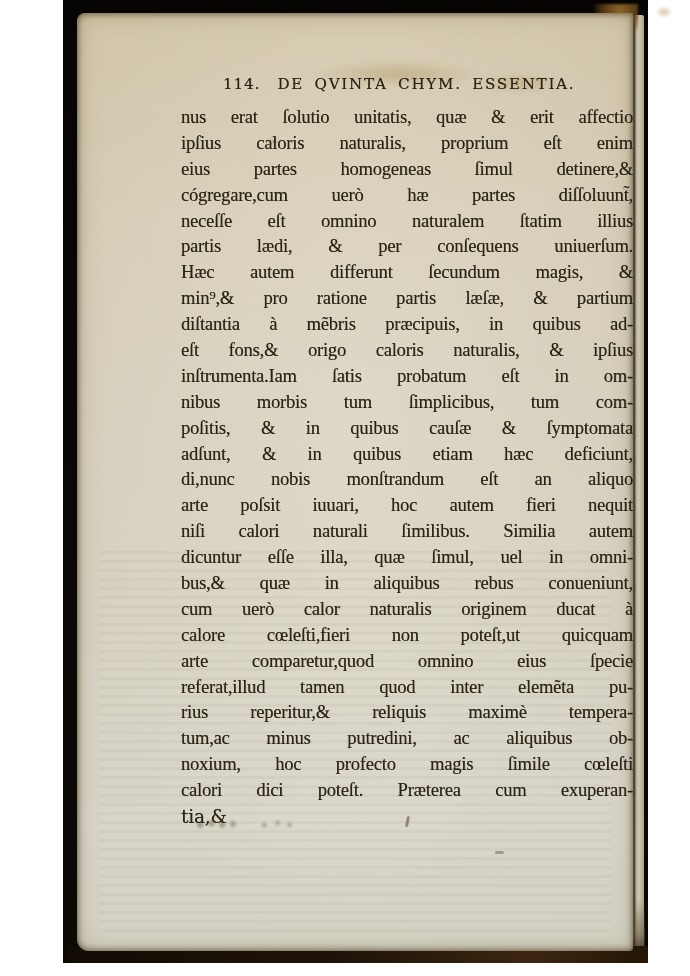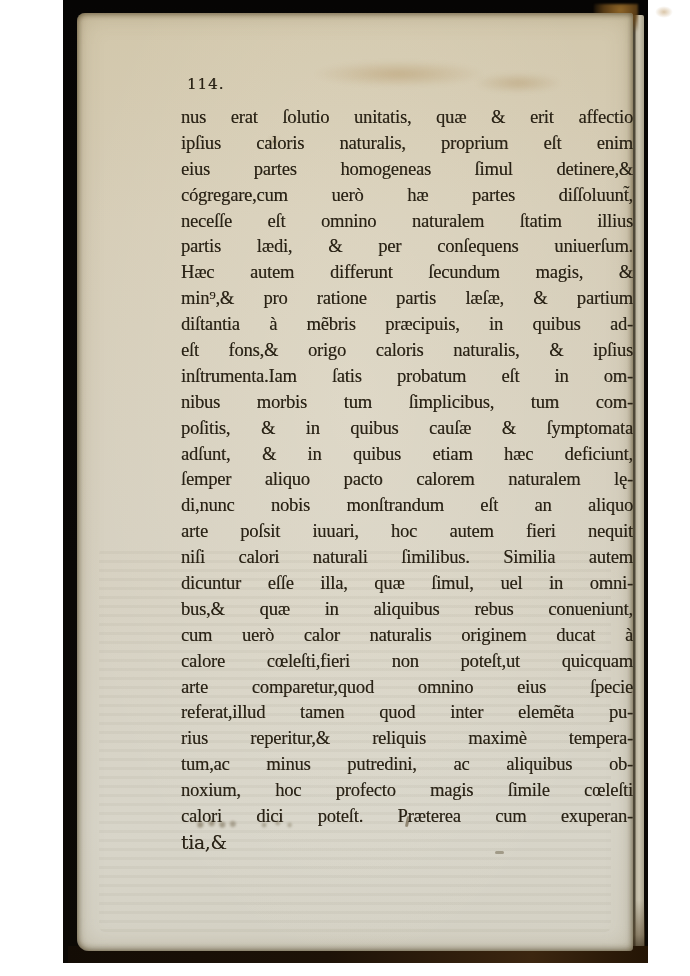--- a/index.html
+++ b/index.html
@@ -93,20 +93,21 @@
   .textblock{
     position:absolute;left:104px;top:62px;width:452px;
     color:#292215;
   }
   .header{
     display:flex;align-items:baseline;gap:17px;
     padding-left:6px;height:24px;
     font-size:15px;letter-spacing:1.8px;word-spacing:4px;
     text-shadow:.3px .3px .6px rgba(41,34,21,.55);
     white-space:nowrap;
+    margin-left:36px;
   }
   .header .pagenum{letter-spacing:1px;}
   .body{margin-top:6px;}
   .line{
     height:25.9px;overflow:hidden;
     font-size:18.5px;letter-spacing:-.2px;line-height:25.9px;
     text-align:justify;text-align-last:justify;
     text-shadow:.3px .3px .6px rgba(41,34,21,.5);
     font-family:Liberation Serif, serif;
   }
@@ -134,37 +135,37 @@
   <div class="show-through"></div>
   <div class="speck p1"></div>
   <div class="speck p2"></div>
   <div class="speck p3"></div>
   <div class="ink-bleed"></div>
   <div class="dots-smudge"></div>
 
   <div class="textblock">
     <div class="header">
       <span class="pagenum">114.</span>
+      <span class="title">DE QVINTA CHYM. ESSENTIA.</span>
     </div>
     <div class="body">
         <div class="line">nus erat ſolutio unitatis, quæ &amp; erit affectio</div>
         <div class="line">ipſius caloris naturalis, proprium eſt enim</div>
         <div class="line">eius partes homogeneas ſimul detinere,&amp;</div>
         <div class="line">cógregare,cum uerò hæ partes diſſoluunt̃,</div>
         <div class="line">neceſſe eſt omnino naturalem ſtatim illius</div>
         <div class="line">partis lædi, &amp; per conſequens uniuerſum.</div>
         <div class="line">Hæc autem differunt ſecundum magis, &amp;</div>
         <div class="line">min⁹,&amp; pro ratione partis læſæ, &amp; partium</div>
         <div class="line">diſtantia à mẽbris præcipuis, in quibus ad-</div>
         <div class="line">eſt fons,&amp; origo caloris naturalis, &amp; ipſius</div>
         <div class="line">inſtrumenta.Iam ſatis probatum eſt in om-</div>
         <div class="line">nibus morbis tum ſimplicibus, tum com-</div>
         <div class="line">poſitis, &amp; in quibus cauſæ &amp; ſymptomata</div>
         <div class="line">adſunt, &amp; in quibus etiam hæc deficiunt,</div>
-        <div class="line">ſemper aliquo pacto calorem naturalem lę-</div>
         <div class="line">di,nunc nobis monſtrandum eſt an aliquo</div>
         <div class="line">arte poſsit iuuari, hoc autem fieri nequit</div>
         <div class="line">niſi calori naturali ſimilibus. Similia autem</div>
         <div class="line">dicuntur eſſe illa, quæ ſimul, uel in omni-</div>
         <div class="line">bus,&amp; quæ in aliquibus rebus conueniunt,</div>
         <div class="line">cum uerò calor naturalis originem ducat à</div>
         <div class="line">calore cœleſti,fieri non poteſt,ut quicquam</div>
         <div class="line">arte comparetur,quod omnino eius ſpecie</div>
         <div class="line">referat,illud tamen quod inter elemẽta pu-</div>
         <div class="line">rius reperitur,&amp; reliquis maximè tempera-</div>

